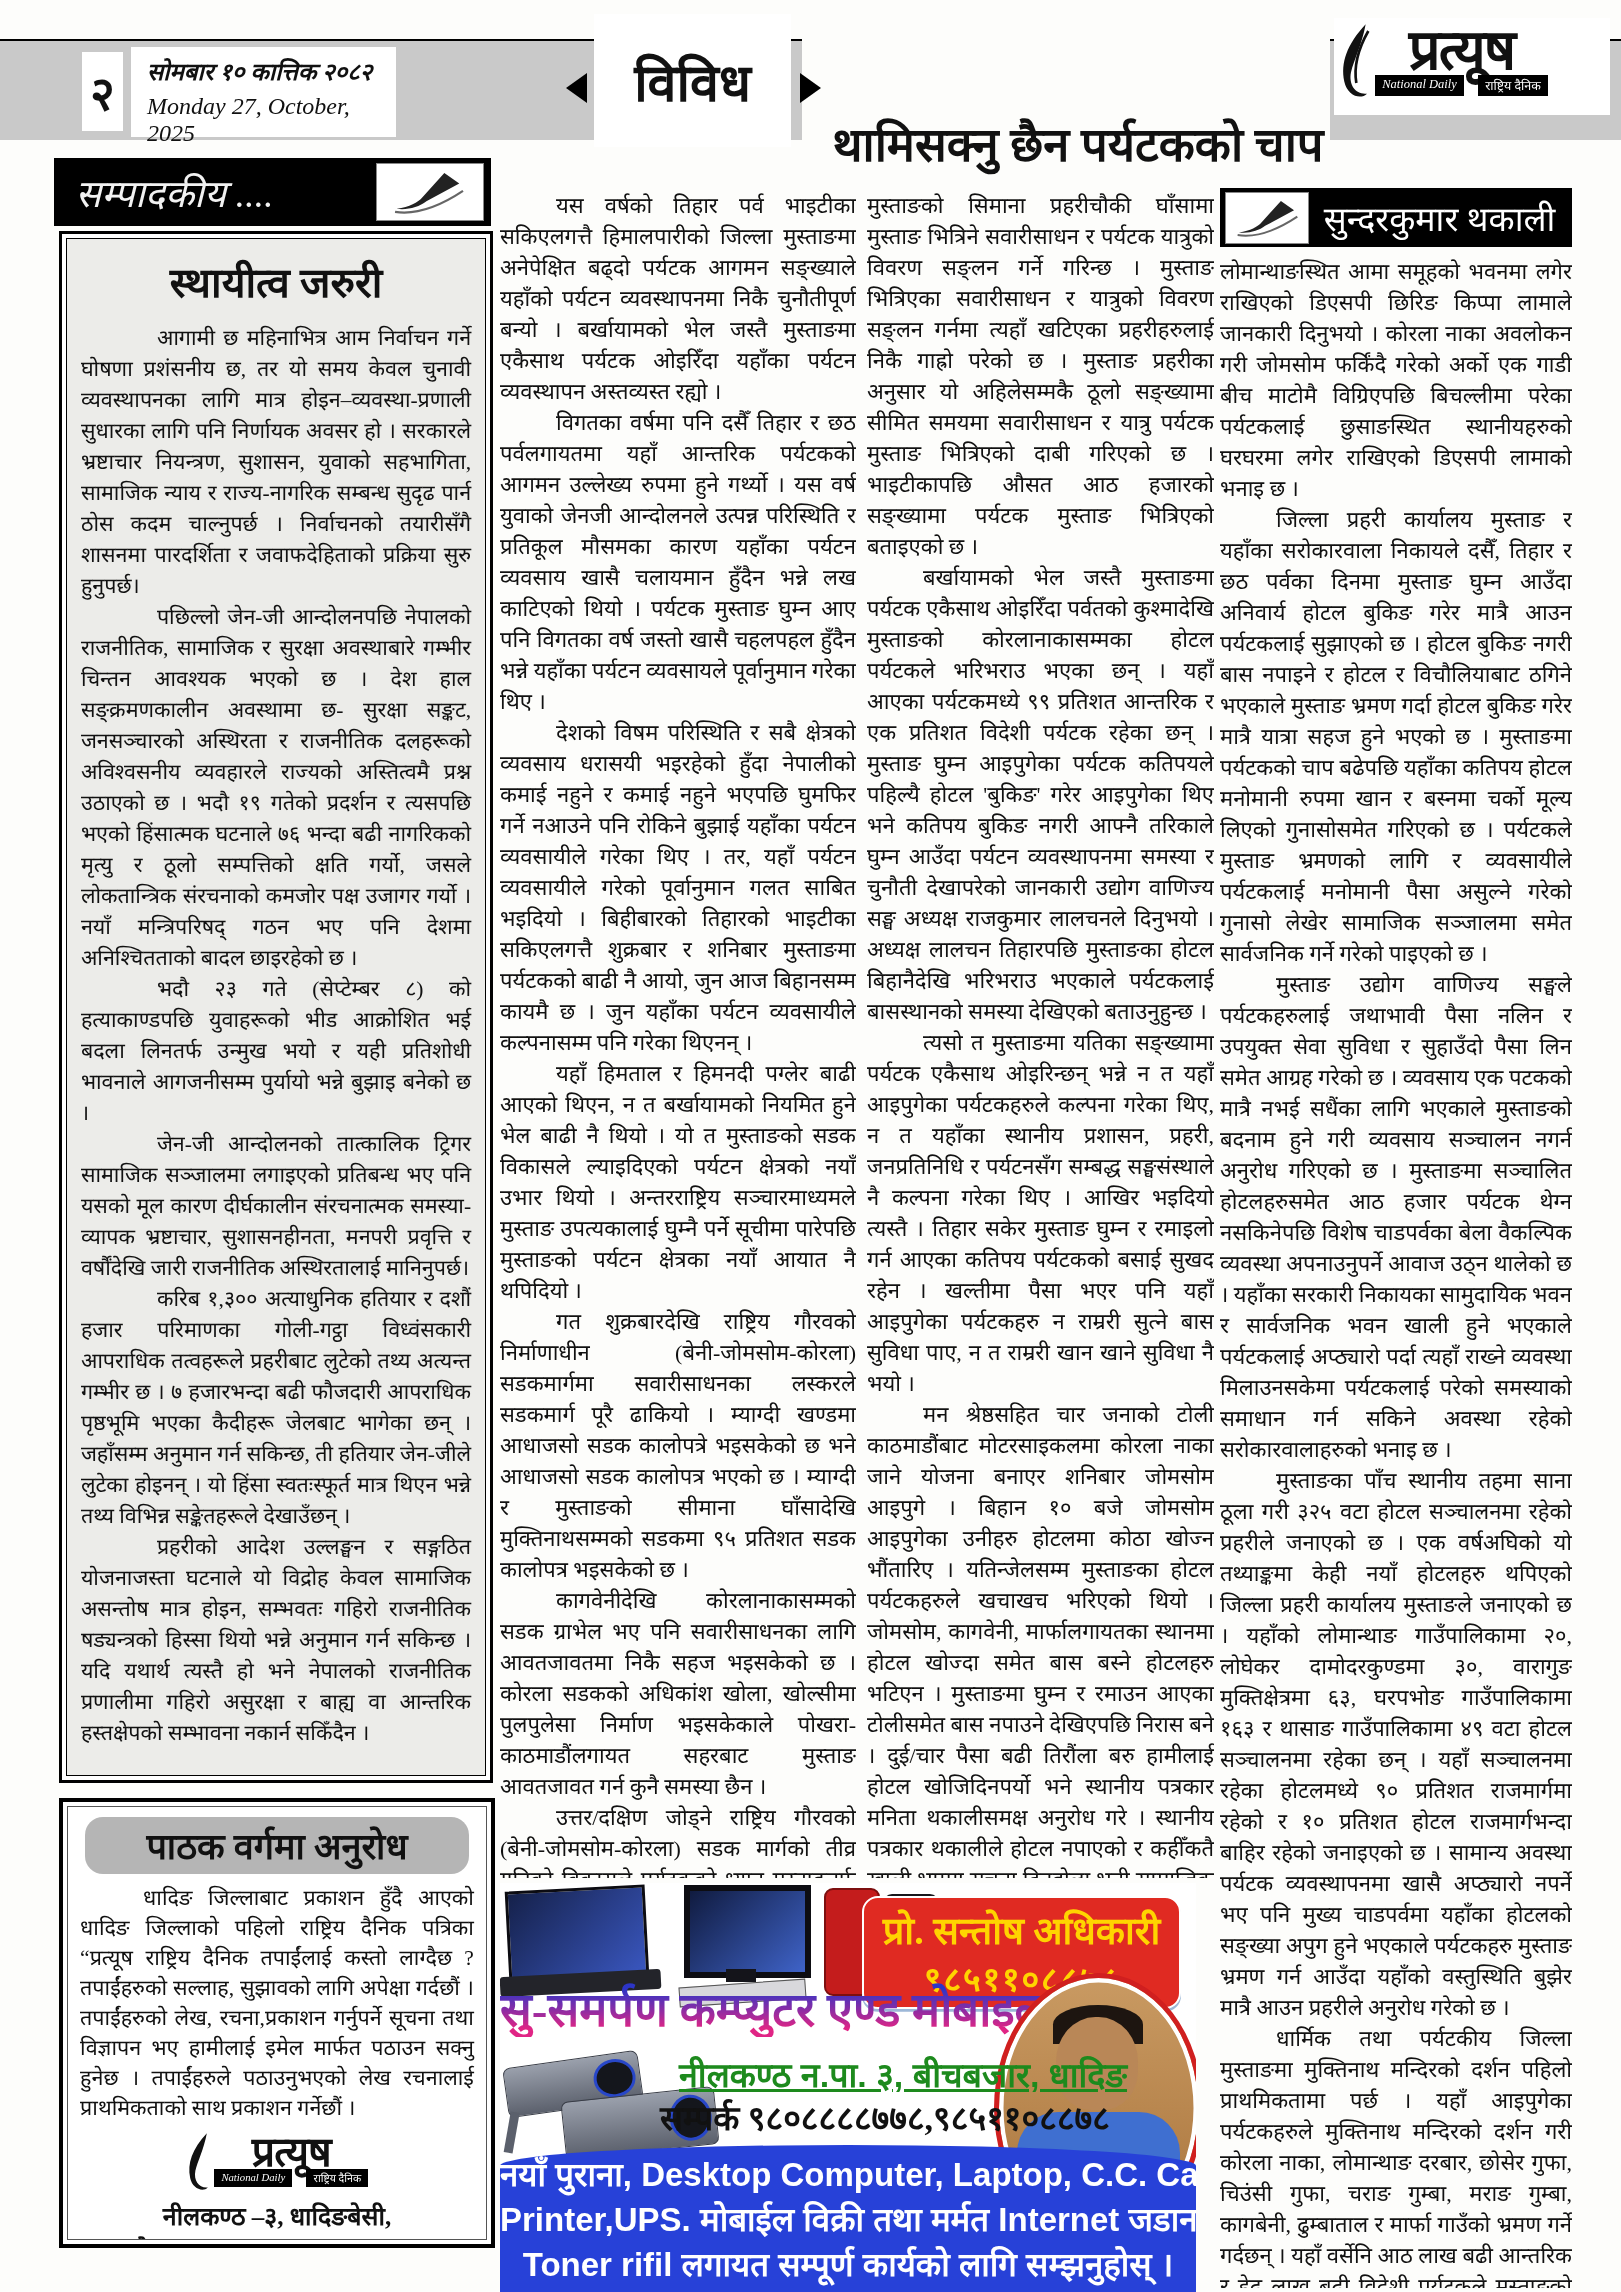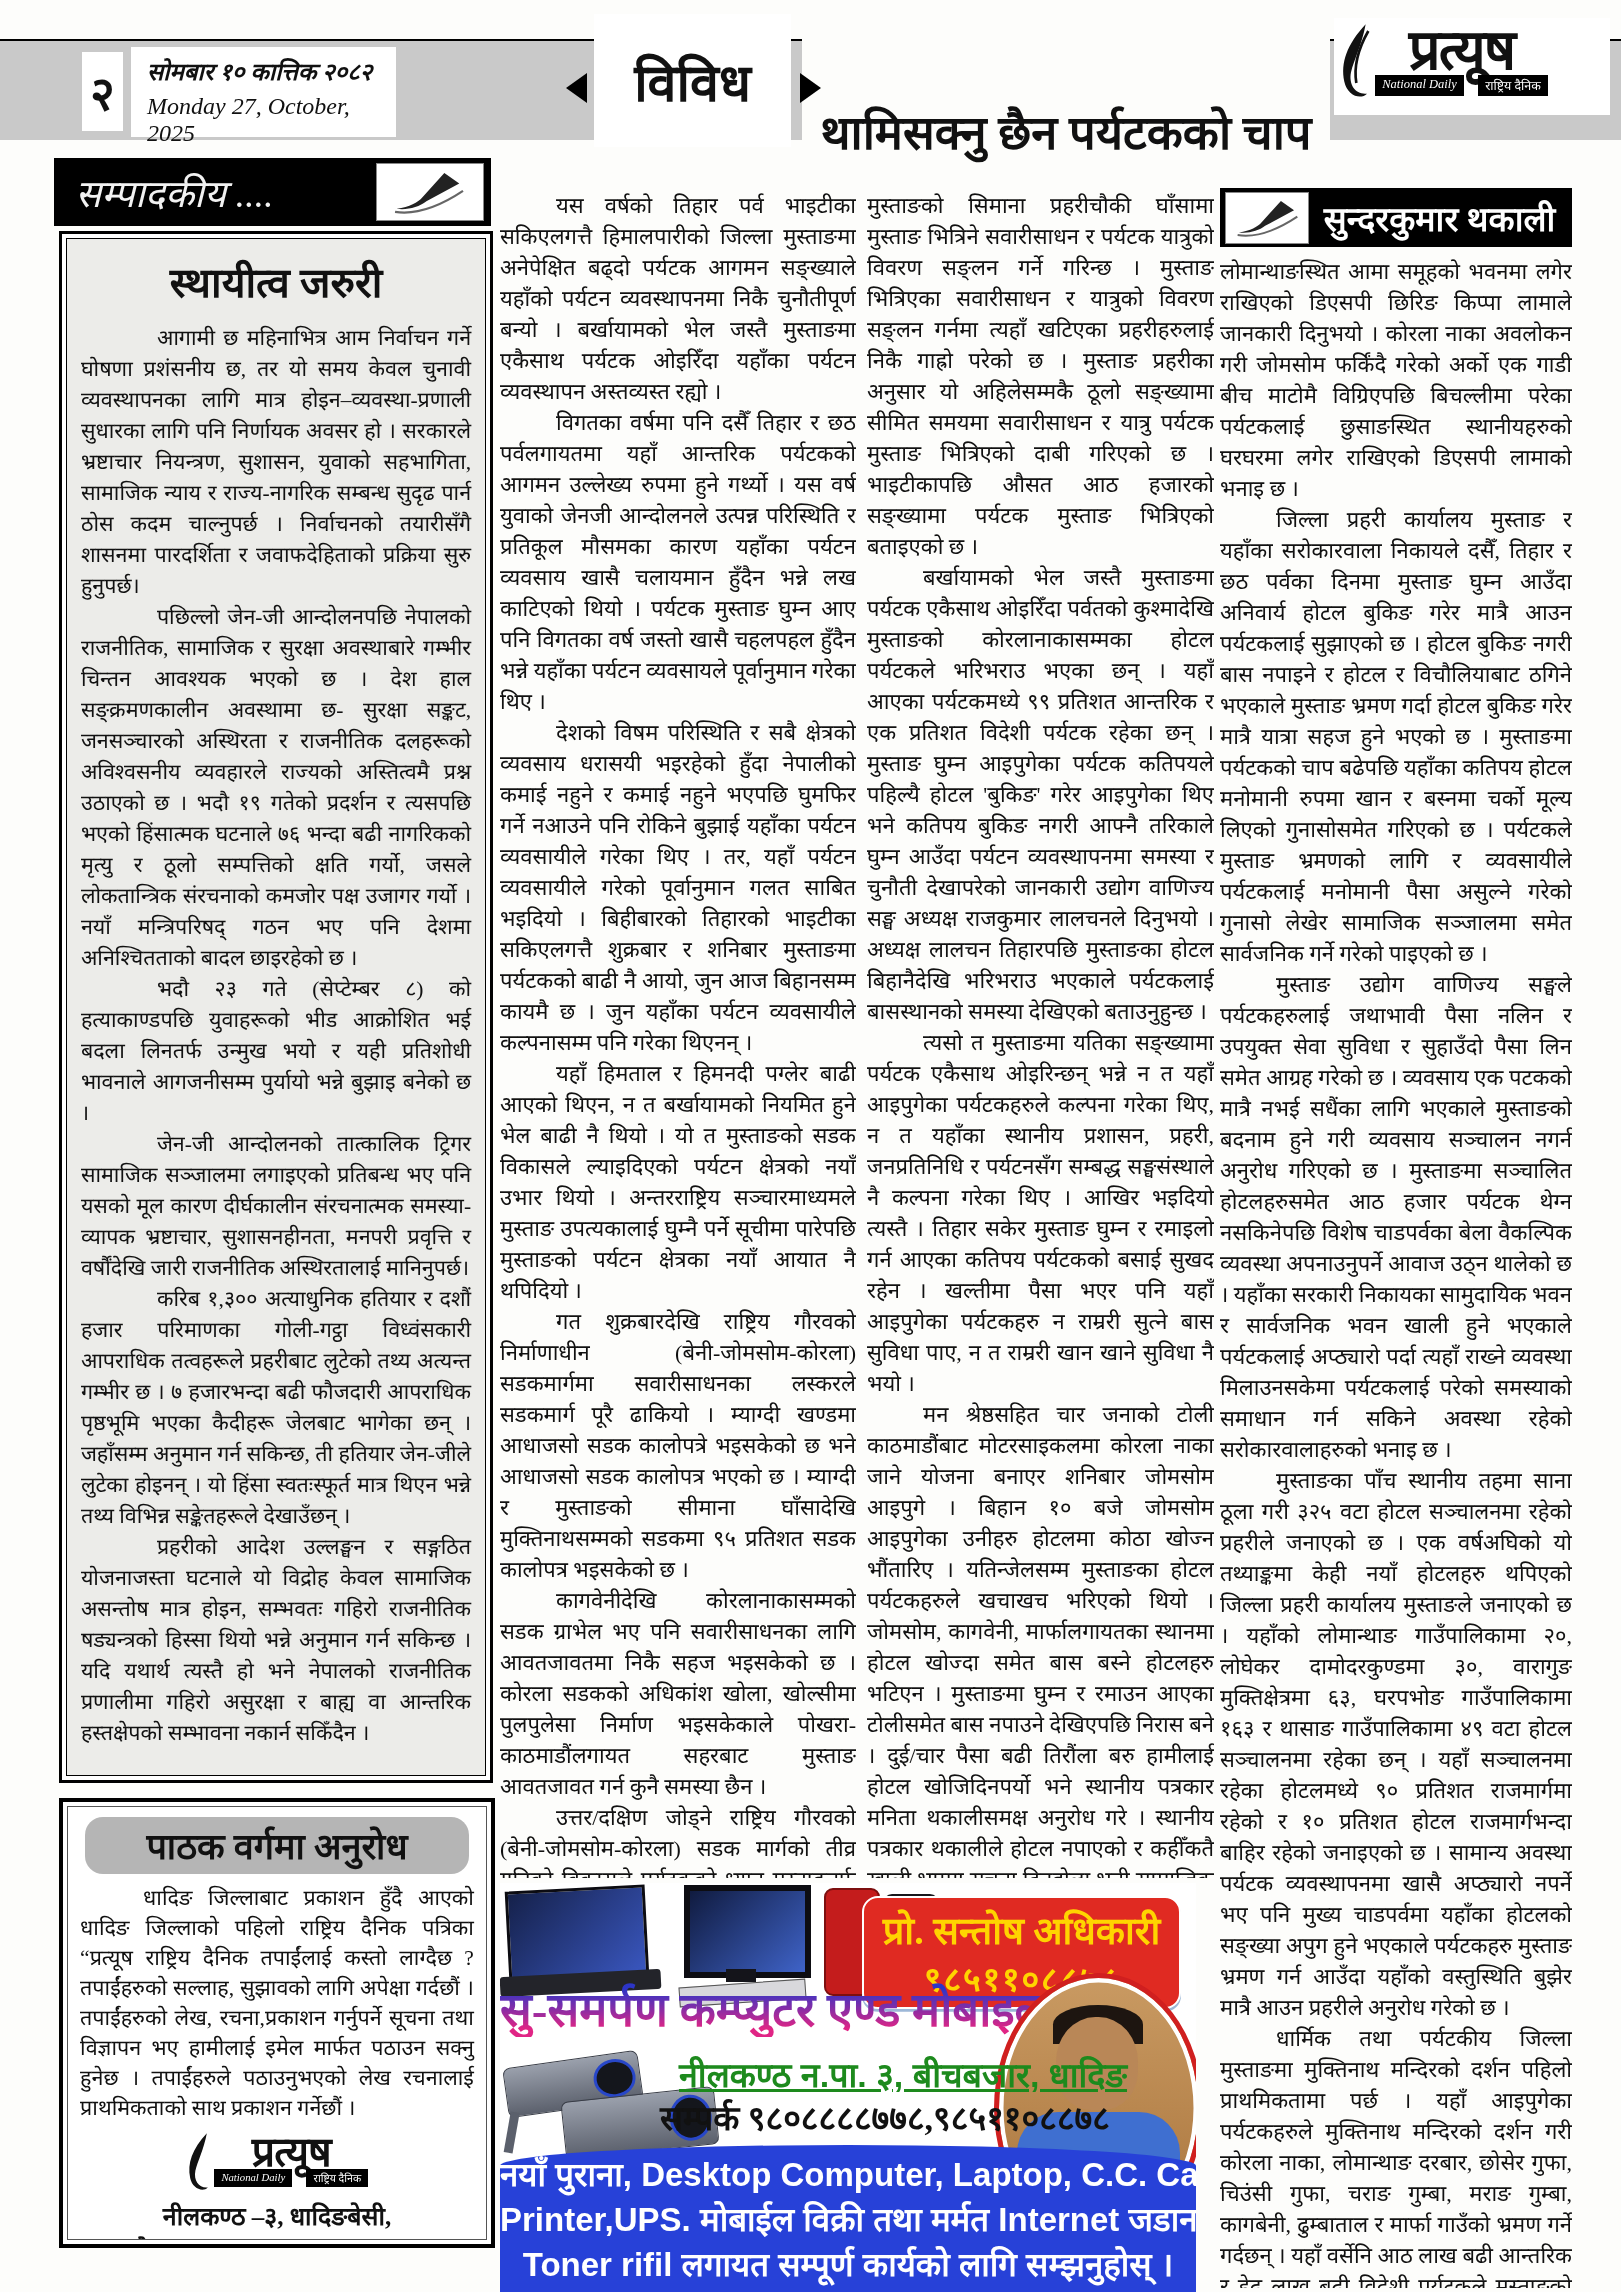--- a/index.html
+++ b/index.html
@@ -35,31 +35,31 @@
   .ed-label-text{color:#f2f2f2;font-size:38px;font-style:italic;}
   .penbox{background:#fff;border:0.9px solid #888;display:flex;align-items:center;justify-content:center;}
   .penbox-lg{width:106px;height:56px;}
   .ed-box{position:absolute;left:59px;top:231px;width:428px;height:1546px;border:3.6px solid #000;background:#fff;}
   .ed-inner{position:absolute;left:3.6px;top:3.6px;right:3.6px;bottom:3.6px;border:1.8px solid #000;background:#ecece9;
             padding:9px 14.3px;overflow:hidden;}
   .ed-title{text-align:center;font-size:41px;font-weight:bold;margin:5.4px 0 14.3px 0;}
   .ed-inner p{font-size:21.5px;line-height:31px;text-align:justify;text-indent:76px;margin:0;}
 
   
-  .headline{position:absolute;left:811px;top:107px;width:510px;margin:0;text-align:center;
+  .headline{position:absolute;left:811px;top:107px;width:510px;margin:12px;text-align:center;
             font-size:47px;font-weight:bold;line-height:52px;}
   .col{position:absolute;top:190px;overflow:hidden;}
   .colA{left:500px;width:356px;height:1688px;}
   .colB{left:867px;width:347px;height:1688px;}
   .colC{left:1220px;top:188px;width:352px;height:2100px;}
   .col p{font-size:22px;line-height:31px;text-align:justify;text-indent:56px;margin:0;}
   .col p.noindent{text-indent:0;}
   .byline{height:59px;background:#000;display:flex;align-items:center;gap:14.3px;padding:3.6px 5.4px;box-sizing:border-box;margin-bottom:9px;}
   .penbox-sm{width:82px;height:50px;}
-  .byline-name{color:#fff;font-size:34px;font-weight:bold;}
+  .byline-name{color:#fff;font-size:34px;font-weight:normal;}
 
   
   .reader-box{position:absolute;left:59px;top:1798px;width:428px;height:442px;border:4.5px solid #000;background:#fff;}
   .r-inner{position:absolute;left:3.6px;top:3.6px;right:3.6px;bottom:3.6px;border:0.9px solid #555;padding:7.2px 12.5px;overflow:hidden;}
   .r-title{background:#b5b5b5;border-radius:18px;text-align:center;font-size:36px;font-weight:bold;
            padding:3.6px 0;margin:3.6px 5.4px 9px 5.4px;}
   .r-body{font-size:21.5px;line-height:30px;text-align:justify;text-indent:63px;margin:0;}
   .r-logo{display:flex;justify-content:center;align-items:flex-start;margin-top:9px;}
   .r-name{font-size:41px;font-weight:800;letter-spacing:-0.9px;line-height:41px;}
   .r-addr{text-align:center;font-size:25px;font-weight:bold;margin-top:3.6px;}

